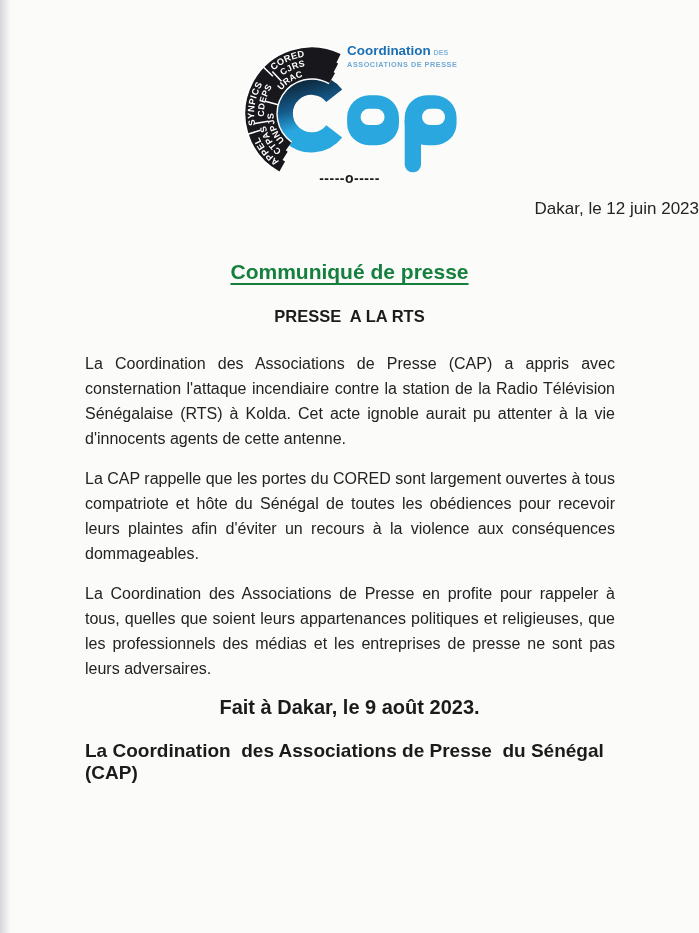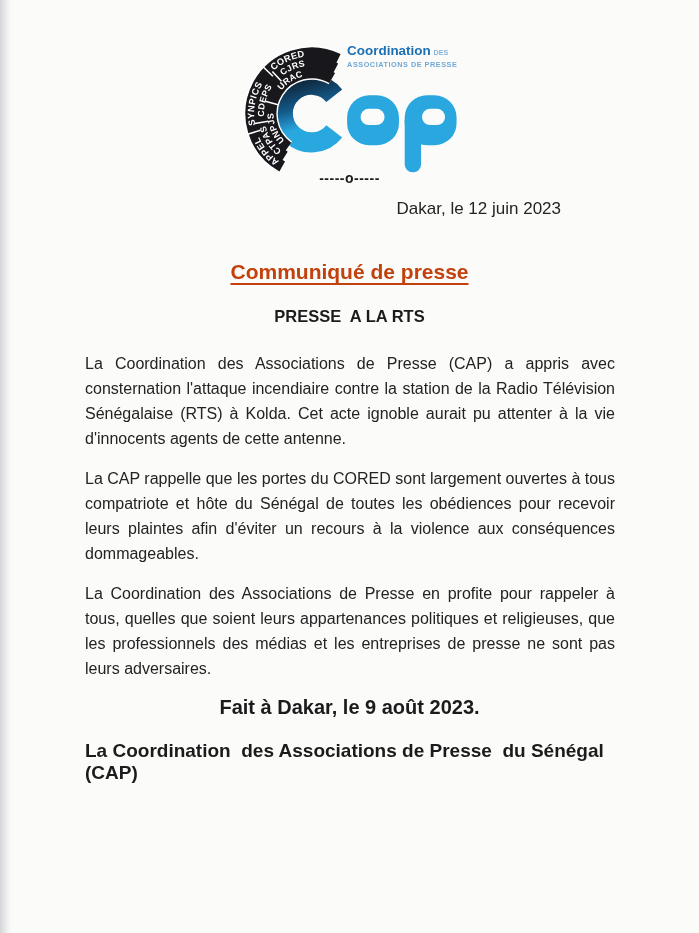--- a/index.html
+++ b/index.html
@@ -23,23 +23,23 @@
   .band-gap{stroke:#ffffff;stroke-width:1.6;}
   .ring-text{font-family:"Liberation Sans",sans-serif;font-weight:bold;fill:#ffffff;font-size:9.6px;letter-spacing:0.7px;}
   .ring-text-sm{font-size:9.2px;}
   .tag-main{font-family:"Liberation Sans",sans-serif;font-weight:bold;font-size:14px;fill:#1b6fb3;}
   .tag-des{font-size:7.5px;fill:#85b4da;}
   .tag-sub{font-family:"Liberation Sans",sans-serif;font-weight:bold;font-size:7.6px;fill:#71a9d4;letter-spacing:0.55px;}
   .separator{
     margin-top:-6px;text-align:center;font-weight:bold;font-size:14px;
     letter-spacing:0.5px;color:#1c1c1c;
   }
-  .dateline{margin-top:13px;text-align:right;padding-right:138px;font-size:17px;color:#242424;}
+  .dateline{margin-top:13px;text-align:right;font-size:17px;color:#242424;}
   .doc-title{
-    margin-top:41px;text-align:center;font-size:21px;font-weight:bold;color:#c2410c;
+    margin-top:41px;text-align:center;font-size:21px;font-weight:bold;color:#15803d;
     text-decoration:underline;text-decoration-thickness:2px;text-underline-offset:4px;
   }
   .doc-subject{margin-top:23px;text-align:center;font-size:16.5px;font-weight:bold;color:#1b1b1b;white-space:pre-wrap;}
   .doc-body{margin:25px 84px 0 85px;}
   .doc-body p{
     margin:0 0 15px 0;font-size:16px;line-height:25px;
     text-align:justify;color:#232323;
   }
   .signoff{margin-top:12px;text-align:center;font-size:20px;font-weight:bold;color:#1b1b1b;}
   .signature{margin:21px 84px 0 85px;font-size:19px;font-weight:bold;color:#1b1b1b;white-space:pre-wrap;}

